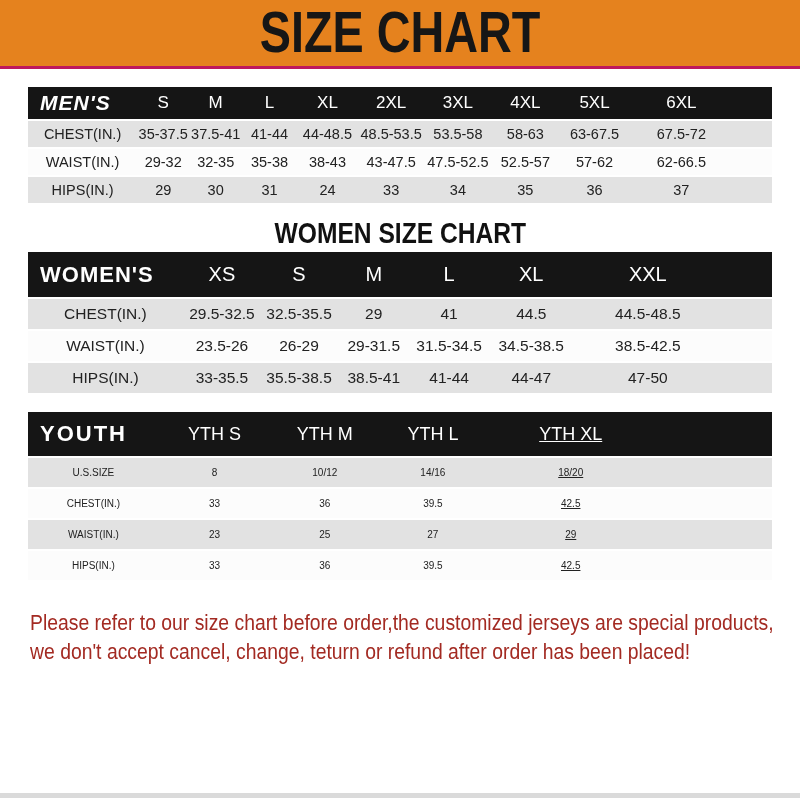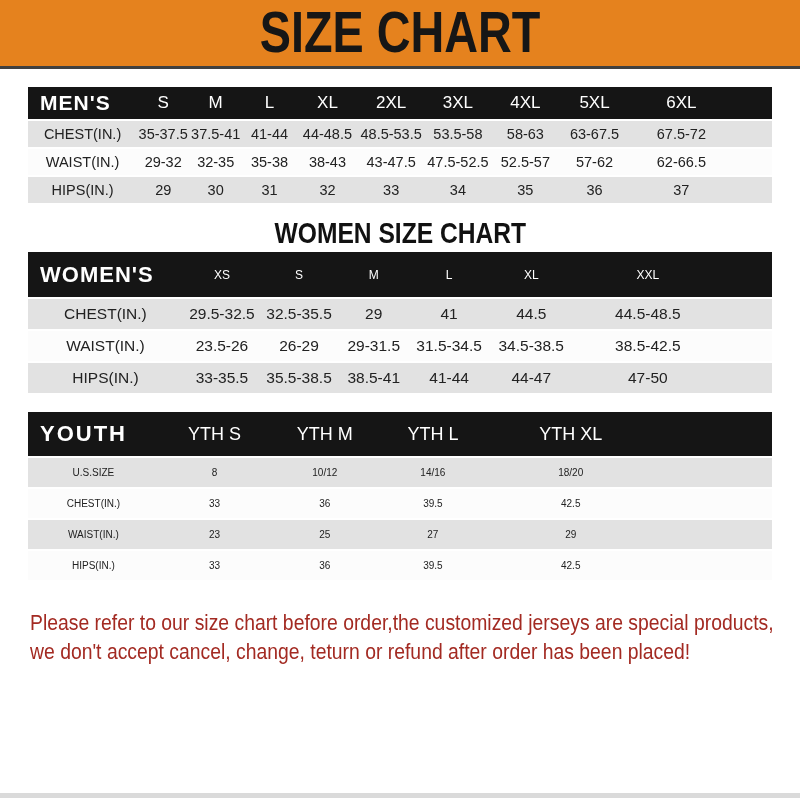--- a/index.html
+++ b/index.html
@@ -7,21 +7,21 @@
     width: 800px; height: 800px;
     background: #ffffff;
     overflow: hidden;
     font-family: "Liberation Sans", sans-serif;
     position: relative;
   }
   
   .banner {
     height: 66px;
     background: #E5821E;
-    border-bottom: 3px solid #404040;
+    border-bottom: 3px solid #be185d;
     text-align: center;
     overflow: hidden;
   }
   .banner-title {
     display: inline-block;
     font-size: 57px;
     font-weight: 700;
     color: #161616;
     line-height: 64px;
     transform: scaleX(0.82);
@@ -71,49 +71,49 @@
     vertical-align: middle;
     color: #222;
     border-top: 2px solid #ffffff;
   }
   table.size-table tbody tr:nth-child(odd)  { background: #E2E2E2; }
   table.size-table tbody tr:nth-child(even) { background: #FCFCFC; }
 
   
   table.men { margin-top: 18px; }
   table.men thead th { height: 30px; font-size: 17px; }
-  table.men thead th:first-child { font-size: 21px; letter-spacing: 1px; }
+  table.men thead th:first-child { font-size: 21px; letter-spacing: 1px; font-style: italic; }
   table.men td { height: 24px; font-size: 14.5px; }
   table.men th:nth-child(1){width:14.3%} table.men th:nth-child(2){width:7.4%}
   table.men th:nth-child(3){width:7.5%}  table.men th:nth-child(4){width:7.8%}
   table.men th:nth-child(5){width:8.7%}  table.men th:nth-child(6){width:9.5%}
   table.men th:nth-child(7){width:9.6%}  table.men th:nth-child(8){width:9.7%}
   table.men th:nth-child(9){width:10.1%} table.men th:nth-child(10){width:15.4%}
   table.men th:last-child, table.men td:last-child { padding-right: 40px; }
 
   
   table.women { margin-top: 3px; }
-  table.women thead th { height: 43px; font-size: 12px; }
+  table.women thead th { height: 43px; font-size: 20px; }
   table.women thead th:first-child { font-size: 22px; letter-spacing: 1px; }
   table.women td { height: 28px; font-size: 15.5px; }
   table.women th:nth-child(1){width:21.2%} table.women th:nth-child(2){width:11.3%}
   table.women th:nth-child(3){width:11%}   table.women th:nth-child(4){width:10.6%}
   table.women th:nth-child(5){width:11.2%} table.women th:nth-child(6){width:12.6%}
   table.women th:nth-child(7){width:22.1%}
   table.women th:last-child, table.women td:last-child { padding-right: 52px; }
 
   
   table.youth { margin-top: 19px; }
   table.youth thead th { height: 42px; font-size: 18px; }
   table.youth thead th:first-child { font-size: 22px; letter-spacing: 2px; }
   table.youth td { height: 27px; font-size: 10px; }
   table.youth th:nth-child(1){width:19.1%} table.youth th:nth-child(2){width:17.5%}
   table.youth th:nth-child(3){width:17.1%} table.youth th:nth-child(4){width:16.8%}
   table.youth th:nth-child(5){width:29.5%}
-  table.youth th:last-child, table.youth td:last-child { padding-right: 118px; }
+  table.youth th:last-child, table.youth td:last-child { padding-right: 118px; text-decoration: underline; }
 
   
   .disclaimer {
     margin-top: 28px;
     padding-left: 30px;
     color: #A32A22;
   }
   .disclaimer-line {
     display: block;
     font-size: 22px;
@@ -176,21 +176,21 @@
           <td>47.5-52.5</td>
           <td>52.5-57</td>
           <td>57-62</td>
           <td>62-66.5</td>
         </tr>
         <tr>
           <td>HIPS(IN.)</td>
           <td>29</td>
           <td>30</td>
           <td>31</td>
-          <td>32</td>
+          <td>24</td>
           <td>33</td>
           <td>34</td>
           <td>35</td>
           <td>36</td>
           <td>37</td>
         </tr>
       </tbody>
     </table>
 </div>
 

